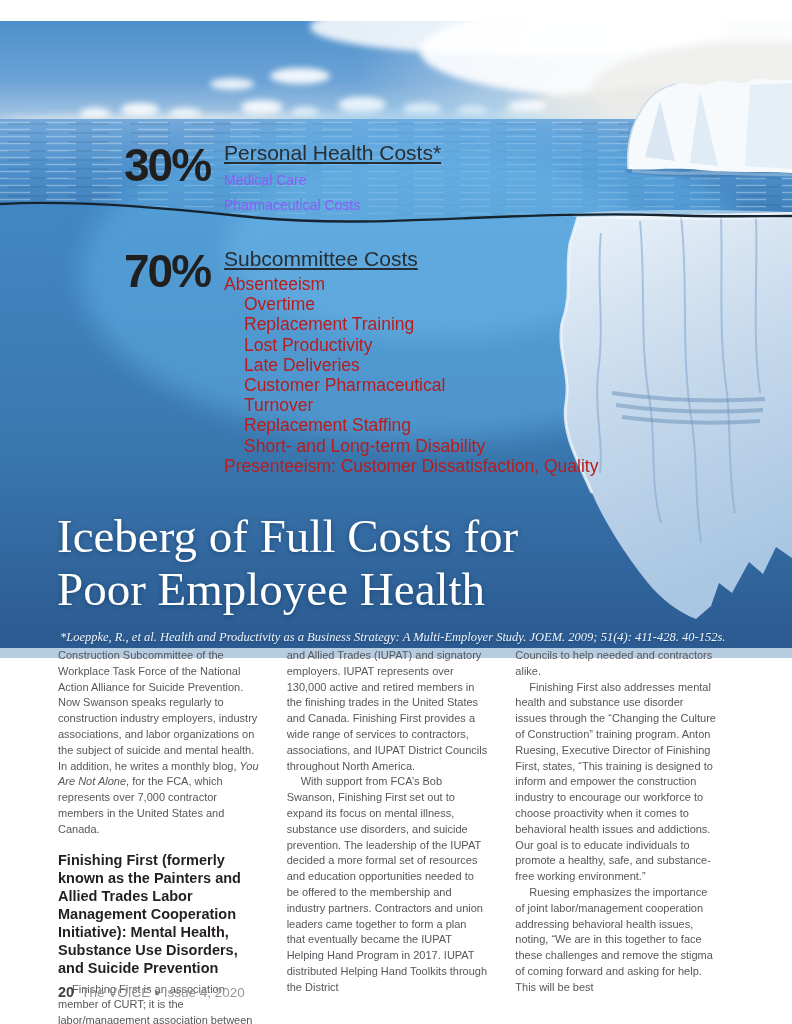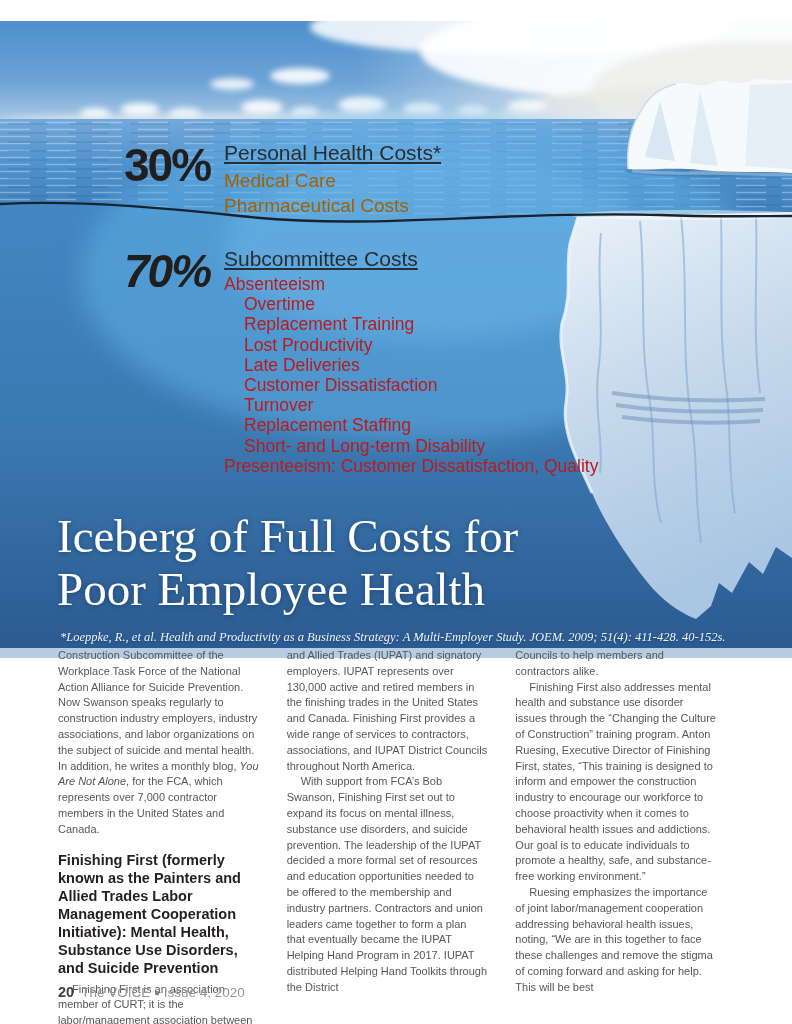--- a/index.html
+++ b/index.html
@@ -8,26 +8,26 @@
     font-family:"Liberation Sans",sans-serif;
   }
   
   .hero{position:absolute;top:0;left:0;width:792px;height:637px;margin-top:21px;}
   .hero svg{position:absolute;top:0;left:0;}
   .stat-num{
     position:absolute;font-weight:bold;font-size:46px;letter-spacing:-2px;
     color:#201f1d;line-height:46px;
   }
   #pct30{left:124px;top:121px;}
-  #pct70{left:124px;top:227px;font-style:italic;}
+  #pct70{left:124px;top:227px;}
   .stat-block{position:absolute;color:#242d35;}
   #labels30{left:224px;top:119px;}
   #labels70{left:224px;top:225px;}
   .stat-title{font-size:21px;line-height:26px;color:#272e33;margin:0 0 2px 0;font-weight:normal;text-decoration:underline;}
-  .stat-item{font-size:19px;line-height:25px;color:#a16207;}
+  .stat-item{font-size:14px;line-height:25px;color:#8b5cf6;}
   .pc-item{font-size:17.5px;line-height:20.2px;color:#b91c1c;}
   .ind1{padding-left:20px;}
   .hero-title{
     position:absolute;left:57px;top:489px;
     font-family:"Liberation Serif",serif;font-size:47px;line-height:53px;
     color:#ffffff;text-shadow:0 1px 5px rgba(8,40,72,.45);font-weight:normal;margin:0;
   }
   .citation{
     position:absolute;left:60px;top:609px;
     font-family:"Liberation Serif",serif;font-style:italic;
@@ -182,21 +182,21 @@
   </div>
 
   <div class="stat-num" id="pct70">70%</div>
   <div class="stat-block" id="labels70">
     <div class="stat-title">Subcommittee Costs</div>
     <div class="pc-item">Absenteeism</div>
     <div class="pc-item ind1">Overtime</div>
     <div class="pc-item ind1">Replacement Training</div>
     <div class="pc-item ind1">Lost Productivity</div>
     <div class="pc-item ind1">Late Deliveries</div>
-    <div class="pc-item ind1">Customer Dissatisfaction</div>
+    <div class="pc-item ind1">Customer Pharmaceutical</div>
     <div class="pc-item ind1">Turnover</div>
     <div class="pc-item ind1">Replacement Staffing</div>
     <div class="pc-item ind1">Short- and Long-term Disability</div>
     <div class="pc-item">Presenteeism: Customer Dissatisfaction, Quality</div>
   </div>
 
   <h1 class="hero-title"><span>Iceberg of Full Costs for</span><br>
   <span>Poor Employee Health</span></h1>
 
   <div class="citation">*Loeppke, R., et al. Health and Productivity as a Business Strategy: A Multi-Employer Study. JOEM. 2009; 51(4): 411-428. 40-152s.</div>
@@ -206,21 +206,21 @@
   <div class="col">
     <p><span>Construction Subcommittee of the Workplace Task Force of the National Action Alliance for Suicide Prevention. Now Swanson speaks regularly to construction industry employers, industry associations, and labor organizations on the subject of suicide and mental health. In addition, he writes a monthly blog, </span><span class="ital">You Are Not Alone</span><span>, for the FCA, which represents over 7,000 contractor members in the United States and Canada.</span></p>
     <div class="subhead">Finishing First (formerly known as the Painters and Allied Trades Labor Management Cooperation Initiative): Mental Health, Substance Use Disorders, and Suicide Prevention</div>
     <p class="indent">Finishing First is an association member of CURT; it is the labor/management association between the International Union of Painters</p>
   </div>
   <div class="col">
     <p>and Allied Trades (IUPAT) and signatory employers. IUPAT represents over 130,000 active and retired members in the finishing trades in the United States and Canada. Finishing First provides a wide range of services to contractors, associations, and IUPAT District Councils throughout North America.</p>
     <p class="indent">With support from FCA’s Bob Swanson, Finishing First set out to expand its focus on mental illness, substance use disorders, and suicide prevention. The leadership of the IUPAT decided a more formal set of resources and education opportunities needed to be offered to the membership and industry partners. Contractors and union leaders came together to form a plan that eventually became the IUPAT Helping Hand Program in 2017. IUPAT distributed Helping Hand Toolkits through the District</p>
   </div>
   <div class="col">
-    <p>Councils to help members and contractors alike.</p>
+    <p>Councils to help needed and contractors alike.</p>
     <p class="indent">Finishing First also addresses mental health and substance use disorder issues through the “Changing the Culture of Construction” training program. Anton Ruesing, Executive Director of Finishing First, states, “This training is designed to inform and empower the construction industry to encourage our workforce to choose proactivity when it comes to behavioral health issues and addictions. Our goal is to educate individuals to promote a healthy, safe, and substance-free working environment.”</p>
     <p class="indent">Ruesing emphasizes the importance of joint labor/management cooperation addressing behavioral health issues, noting, “We are in this together to face these challenges and remove the stigma of coming forward and asking for help. This will be best</p>
   </div>
 </div>
 
 <div class="footer">
   <span class="page-num">20</span><span>The VOICE</span>
   <span class="bullet">●</span>
   <span>Issue 4, 2020</span>
 </div>

